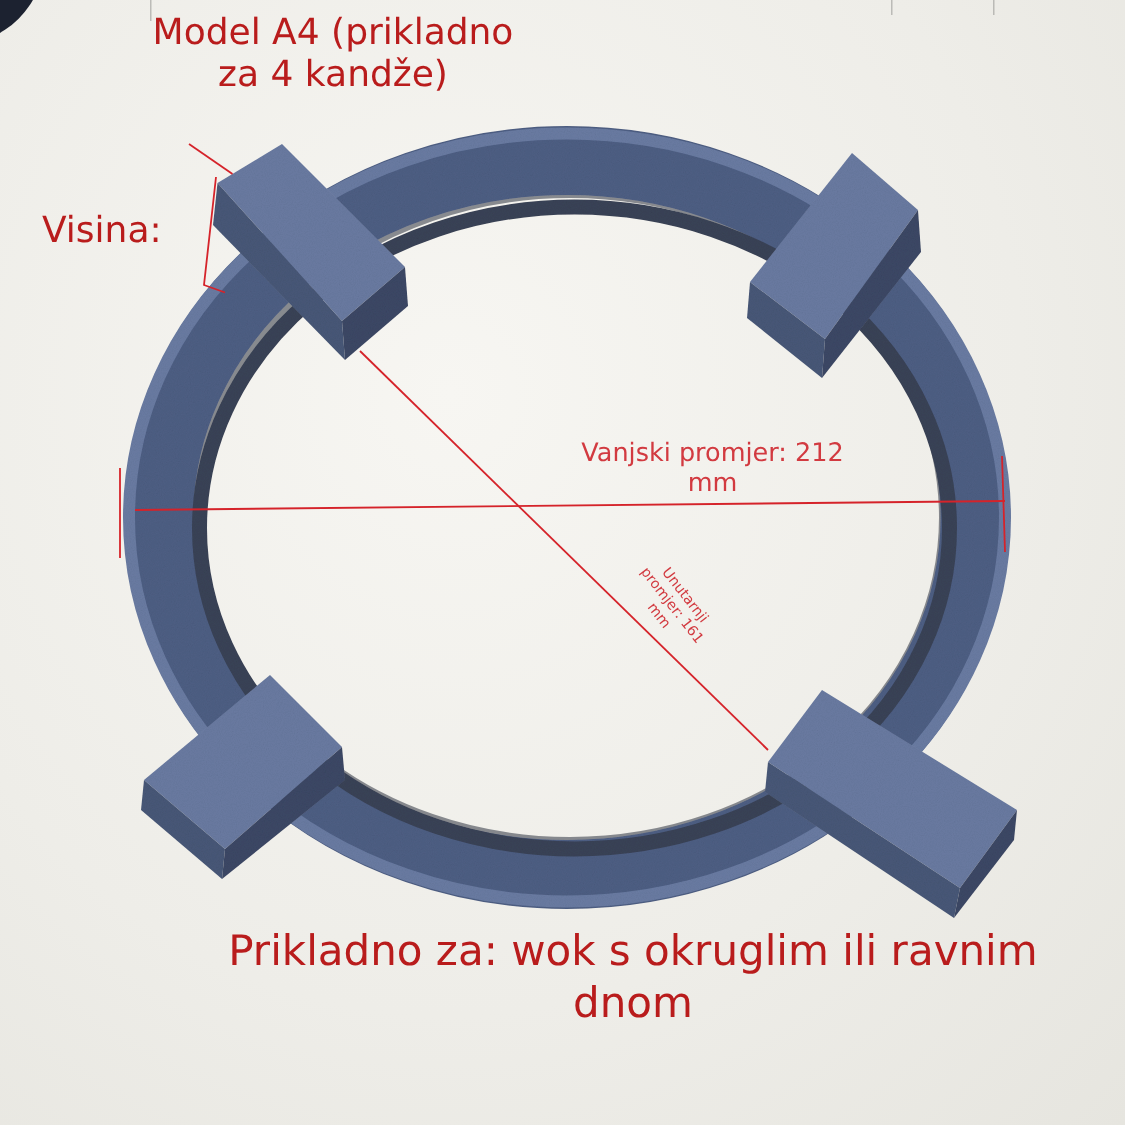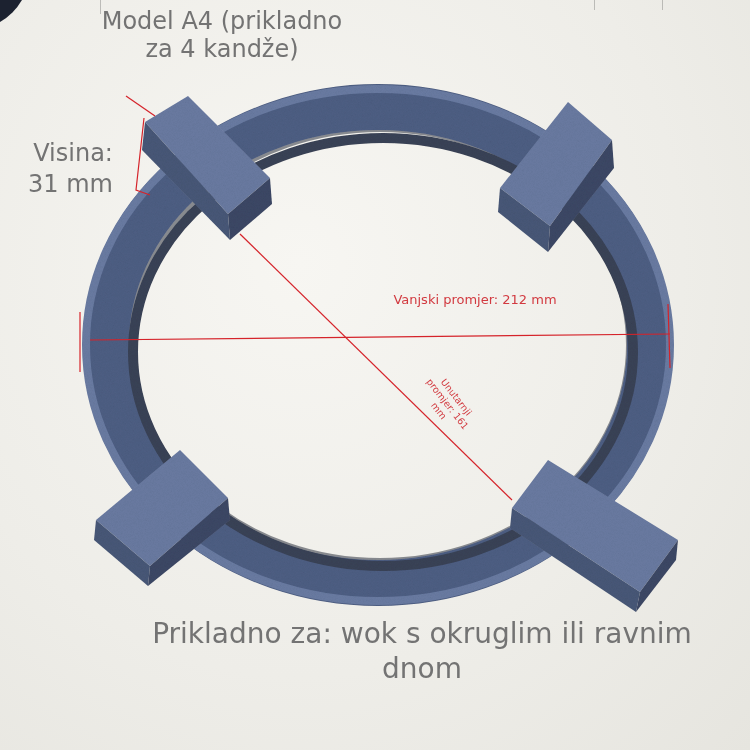--- a/index.html
+++ b/index.html
@@ -3,24 +3,24 @@
 <meta charset="utf-8">
 <style>
   html, body { margin:0; padding:0; }
   body { width:750px; height:750px; overflow:hidden; background:#f1f0ec; position:relative;
          font-family:"DejaVu Sans", sans-serif; }
   .bg { position:absolute; inset:0;
         background: radial-gradient(ellipse at 40% 35%, #f7f6f2 0%, #eeede8 60%, #e6e5df 100%); }
   .corner { position:absolute; left:-30px; top:-30px; width:60px; height:60px; background:#1c2230; border-radius:0 0 60px 0; }
   .crease { position:absolute; width:1px; background:#9a9a96; opacity:.6; }
   svg.scene { position:absolute; left:0; top:0; }
-  .label { position:absolute; color:#737373; text-align:center; line-height:1.15; }
+  .label { position:absolute; color:#b91c1c; text-align:center; line-height:1.15; }
   .title { left:90px; top:8px; width:264px; font-size:24px; }
   .height { left:28px; top:138px; font-size:24px; text-align:right; line-height:1.3; }
-  .outer { left:380px; top:293px; width:190px; font-size:13px; color:#d23a40; }
+  .outer { left:380px; top:293px; width:190px; font-size:17px; color:#d23a40; }
   .inner { left:412px; top:388px; width:70px; font-size:9.5px; color:#d23a40; transform:rotate(52deg); transform-origin:center; }
   .footer { left:120px; top:616px; width:540px; font-size:28px; line-height:1.25;margin-left:32px; }
 </style>
 </head>
 <body>
 
 <div class="bg"></div>
 <div class="corner"></div>
 <div class="crease" style="left:100px;top:0;height:14px;"></div>
 <div class="crease" style="left:594px;top:0;height:10px;"></div>
@@ -74,17 +74,16 @@
     <line x1="668" y1="304" x2="670" y2="368"></line>
     <line x1="240" y1="234" x2="512" y2="500"></line>
     <line x1="126" y1="96" x2="155" y2="116"></line>
     <polyline points="144,118 136,190 150,195"></polyline>
   </g>
 </svg>
 
 <div class="label title">Model A4 (prikladno za 4 kandže)</div>
 <div class="label height">
   <div>Visina:</div>
-  <div>31 mm</div>
 </div>
 <div class="label outer">Vanjski promjer: 212 mm</div>
 <div class="label inner">Unutarnji promjer: 161 mm</div>
 <div class="label footer">Prikladno za: wok s okruglim ili ravnim dnom</div>
 
 </body></html>

